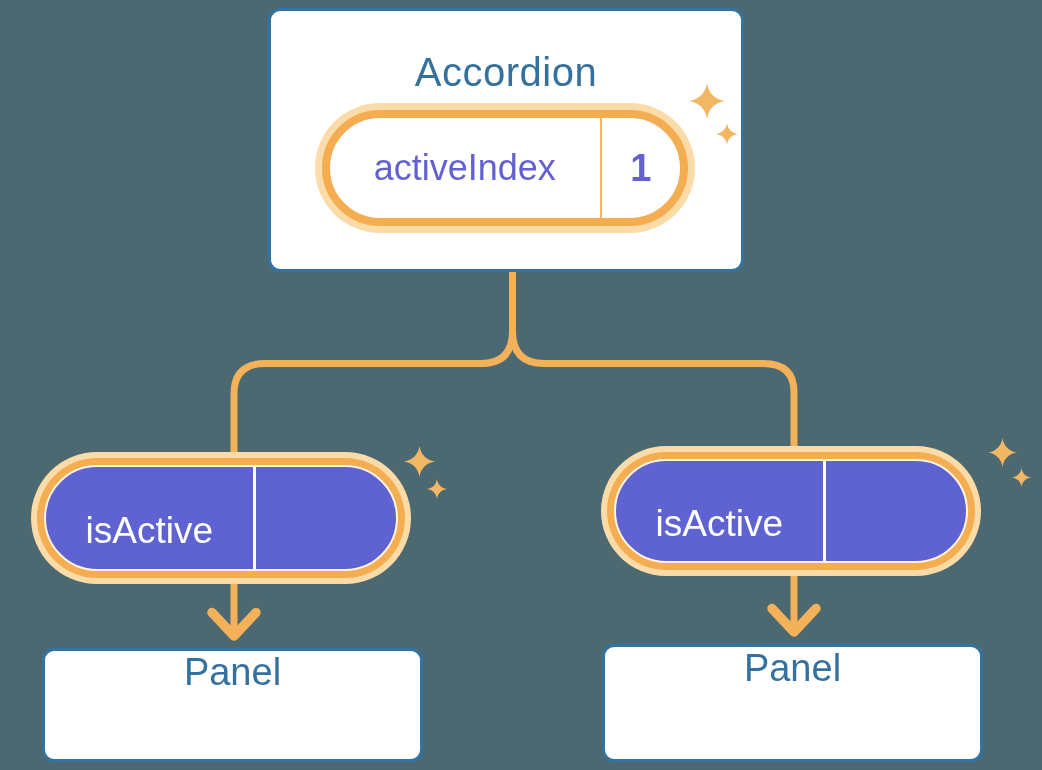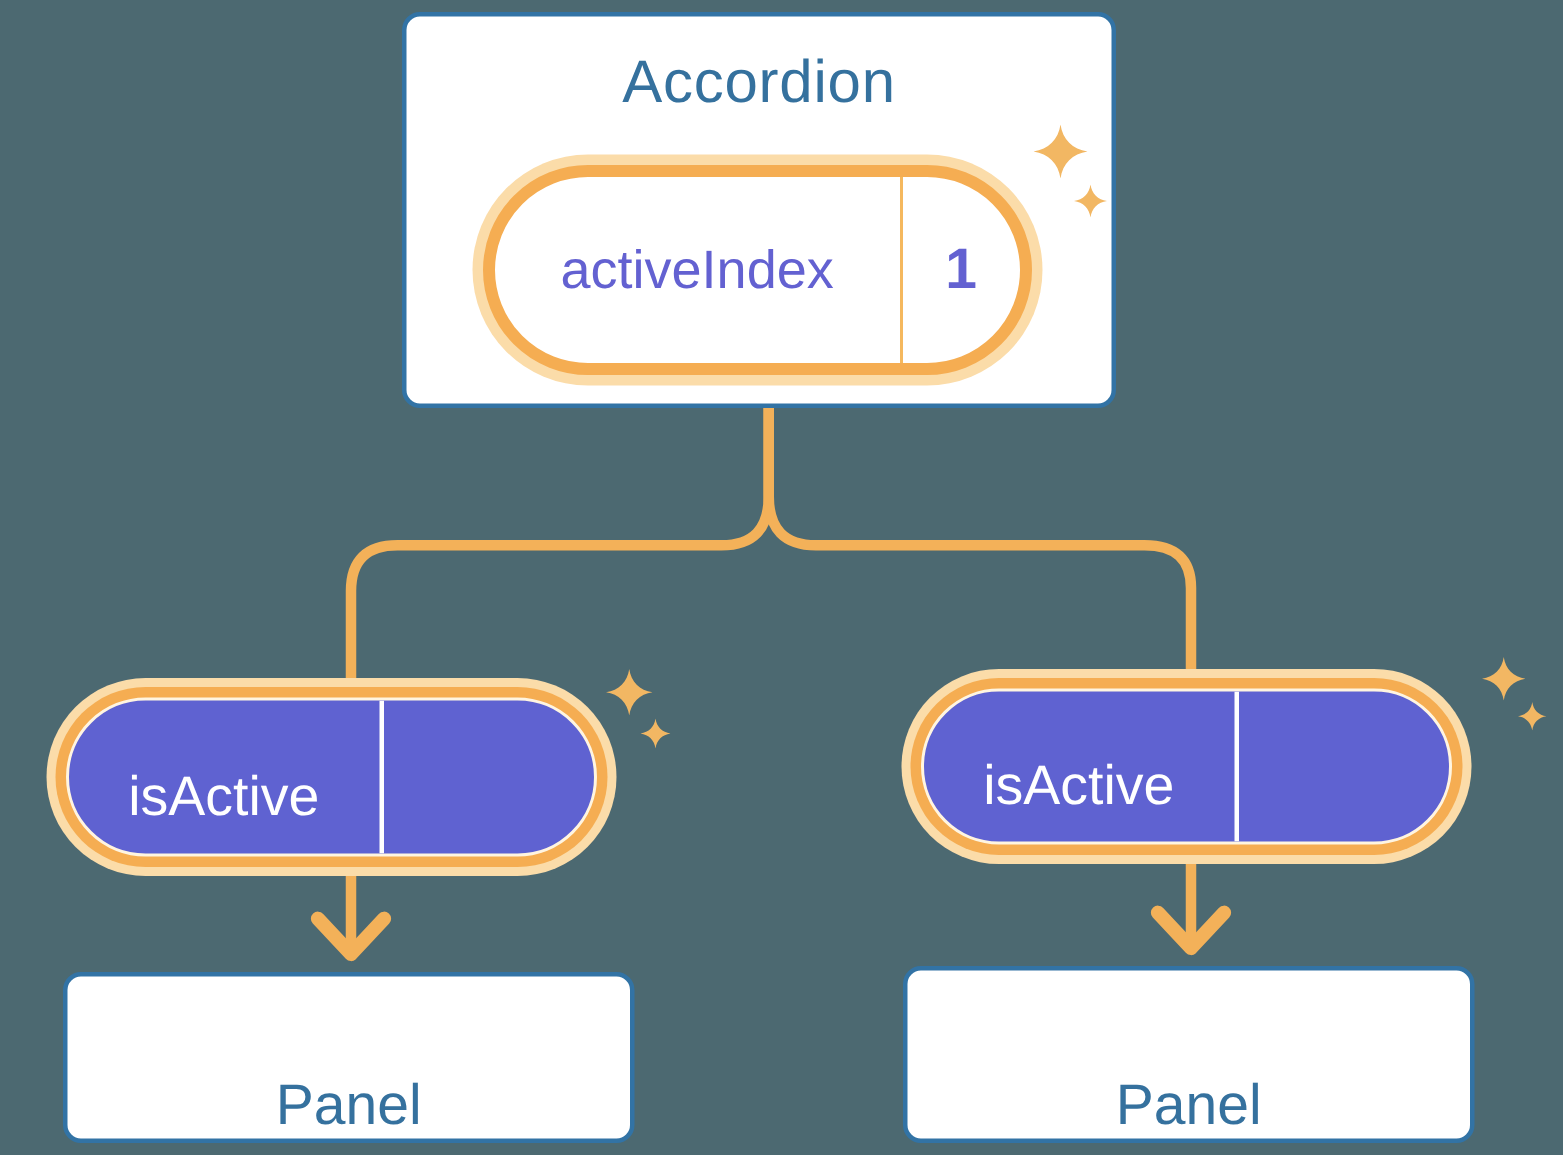--- a/index.html
+++ b/index.html
@@ -16,42 +16,42 @@
   svg.connectors { left:0; top:0; width:1042px; height:770px; }
 
   
   .card {
     background:#ffffff;
     border:3px solid #3273A5;
     border-radius:12px;
   }
   .accordion-card { left:268px; top:8px; width:476px; height:264px; }
   .card-title {
-    margin-top:22px;
+    margin-top:39px;
     text-align:center;
     font-size:40px;
     font-weight:500;
     color:#35719E;
     letter-spacing:0.5px;
   }
   .panel {
-    display:flex; align-items:flex-end; justify-content:center;
+    display:flex; align-items:flex-start; justify-content:center;
     font-size:38px; font-weight:500; color:#35719E;
   }
   .panel-left  { left:42px;  top:648px; width:381px; height:114px; }
   .panel-right { left:602px; top:644px; width:381px; height:118px; }
 
   
   .pill-halo {
     background:#FBDCA9;
     border-radius:999px;
     padding:7px;
     display:flex;
   }
-  .state-pill { left:315px; top:103px; width:380px; height:154px; }
+  .state-pill { left:315px; top:103px; width:380px; height:130px; }
   .state-ring {
     flex:1;
     border:8px solid #F5AD52;
     background:#ffffff;
     border-radius:999px;
     display:flex;
     overflow:hidden;
   }
   .cell {
     display:flex; align-items:center; justify-content:center;

